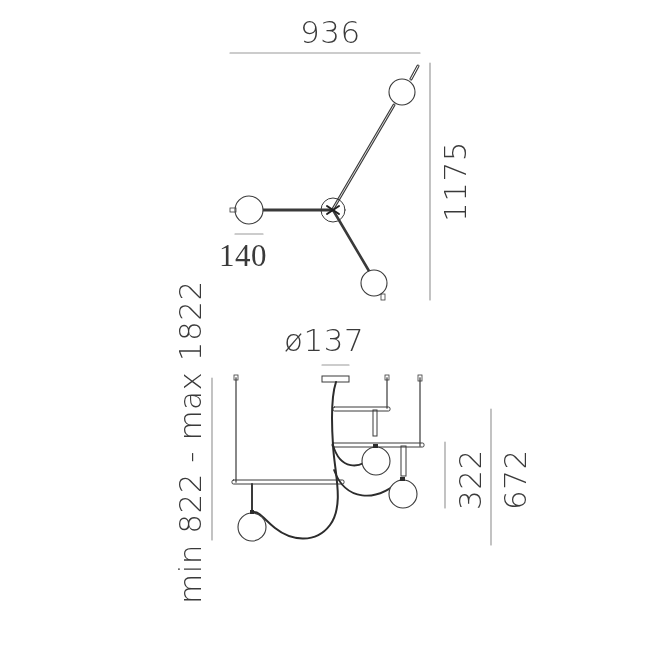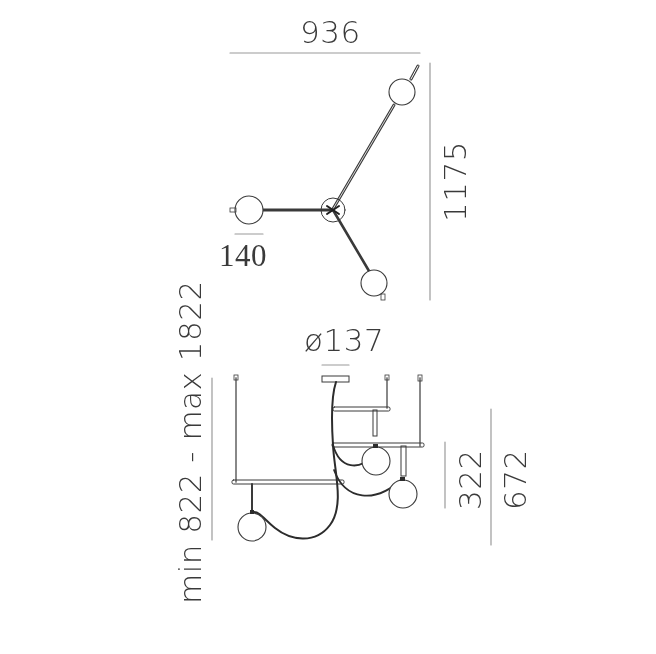--- a/index.html
+++ b/index.html
@@ -81,19 +81,19 @@
     <rect x="400" y="477" width="5" height="4" fill="#2c2c2c"></rect>
   </g>
 </svg>
 
 <div class="dim" style="left:300px; top:14px; font-size:31px;text-align:right;">936</div>
 
 <div class="dim vert" style="left:437px; top:222px; font-size:31px;">1175</div>
 
 <div class="dim" style="left:219px; top:238px; font-size:31px;font-family:Liberation Serif, serif;">140</div>
 
-<div class="dim" style="left:304px; top:322px; font-size:31px;">ø137</div>
+<div class="dim" style="left:284px; top:322px; font-size:31px;">ø137</div>
 
 <div class="dim vert" style="left:172px; top:604px; font-size:31px;">min 822 - max 1822</div>
 
 <div class="dim vert" style="left:452px; top:510px; font-size:31px;">322</div>
 
 <div class="dim vert" style="left:497px; top:510px; font-size:31px;">672</div>
 
 </body></html>

